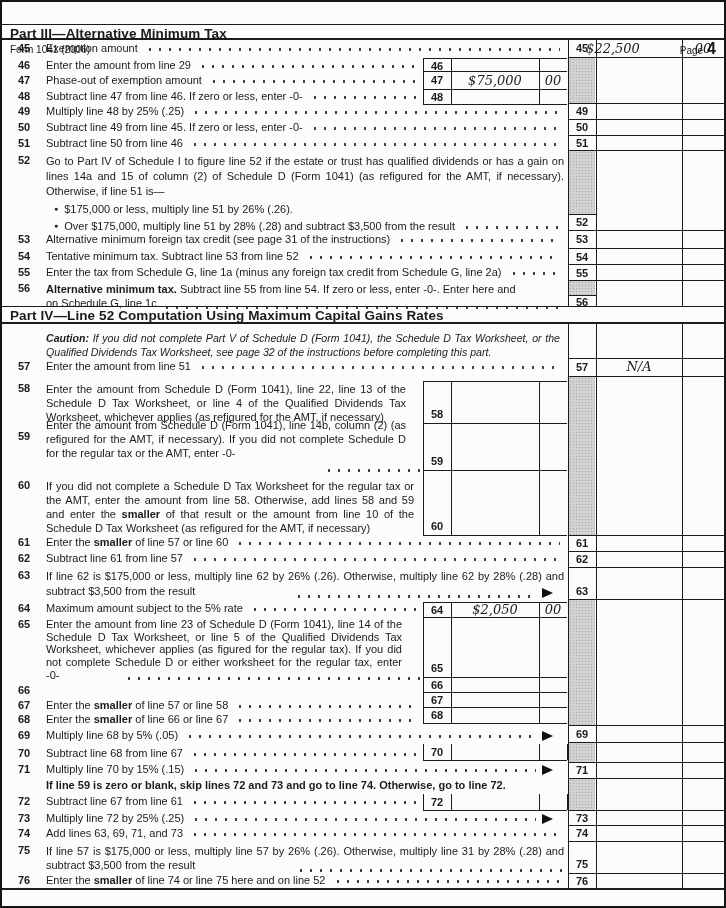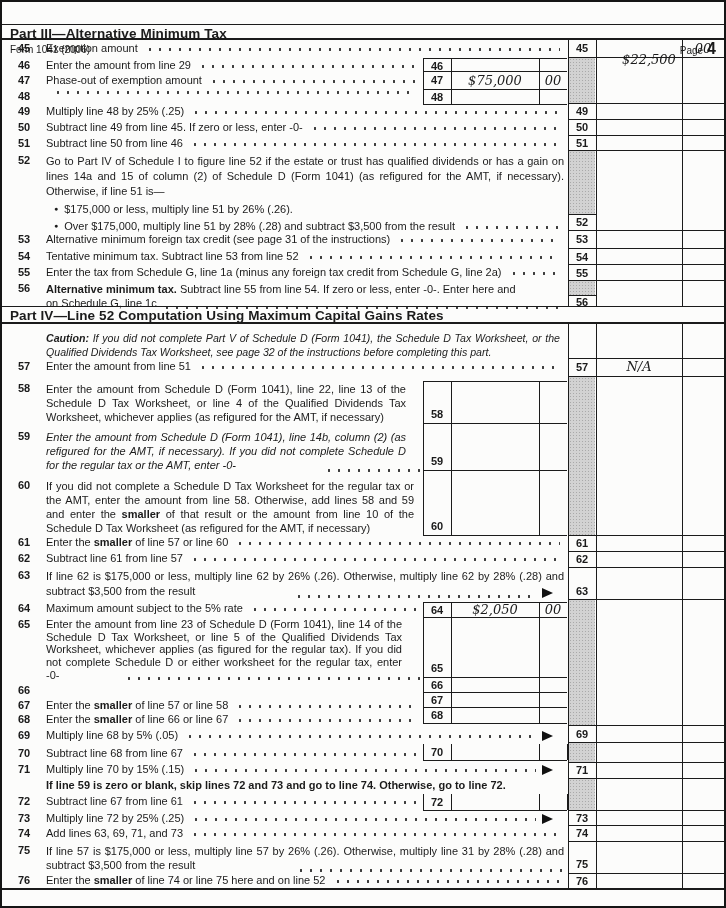--- a/index.html
+++ b/index.html
@@ -88,20 +88,21 @@
     </div>
   <div class="row w-m" style="top:57px">
       <span class="txt">Enter the amount from line 29</span>
       <div class="dots"></div>
     </div>
   <div class="row w-m" style="top:72px">
       <span class="txt">Phase-out of exemption amount</span>
       <div class="dots"></div>
     </div>
   <div class="row w-m" style="top:88px">
+      <span class="txt">Subtract line 47 from line 46. If zero or less, enter -0-</span>
       <div class="dots"></div>
     </div>
   <div class="row w-r" style="top:103px">
       <span class="txt">Multiply line 48 by 25% (.25)</span>
       <div class="dots"></div>
     </div>
   <div class="row w-r" style="top:119px">
       <span class="txt">Subtract line 49 from line 45. If zero or less, enter -0-</span>
       <div class="dots"></div>
     </div>
@@ -140,21 +141,21 @@
   <div class="hl hl2" style="left:0;top:320px;width:722px;"></div>
 
   <div class="caution" style="top:329px;"><b>Caution:</b><span> If you did not complete Part V of Schedule D (Form 1041), the Schedule D Tax Worksheet, or the Qualified Dividends Tax Worksheet, see page 32 of the instructions before completing this part.</span></div>
 
   <div class="row w-r" style="top:358px">
       <span class="txt">Enter the amount from line 51</span>
       <div class="dots"></div>
     </div>
 
   <div class="block" style="top:380px;width:360px;">Enter the amount from Schedule D (Form 1041), line 22, line 13 of the Schedule D Tax Worksheet, or line 4 of the Qualified Dividends Tax Worksheet, whichever applies (as refigured for the AMT, if necessary)</div>
-  <div class="block" style="top:428px;width:360px;font-style:italic;">Enter the amount from Schedule D (Form 1041), line 14b, column (2) (as refigured for the AMT, if necessary). If you did not complete Schedule D for the regular tax or the AMT, enter -0-</div>
+  <div class="block" style="top:416px;width:360px;">Enter the amount from Schedule D (Form 1041), line 14b, column (2) (as refigured for the AMT, if necessary). If you did not complete Schedule D for the regular tax or the AMT, enter -0-</div>
   <div class="dotsabs" style="left:322px;top:466px;width:96px;"></div>
   <div class="block" style="top:477px;width:368px;"><span>If you did not complete a Schedule D Tax Worksheet for the regular tax or the AMT, enter the amount from line 58. Otherwise, add lines 58 and 59 and enter the </span><b>smaller</b><span> of that result or the amount from line 10 of the Schedule D Tax Worksheet (as refigured for the AMT, if necessary)</span></div>
 
   <div class="row w-r" style="top:534px">
       <span class="txt"><span>Enter the </span><b>smaller</b><span> of line 57 or line 60</span></span>
       <div class="dots"></div>
     </div>
   <div class="row w-r" style="top:550px">
       <span class="txt">Subtract line 61 from line 57</span>
       <div class="dots"></div>
@@ -243,21 +244,21 @@
   <div class="shade" style="top:279px;height:14px;"></div>
   <span class="cnum" style="left:566px;top:40px;">45</span>
   <span class="cnum" style="left:566px;top:103px;">49</span>
   <span class="cnum" style="left:566px;top:119px;">50</span>
   <span class="cnum" style="left:566px;top:135px;">51</span>
   <span class="cnum" style="left:566px;top:214px;">52</span>
   <span class="cnum" style="left:566px;top:231px;">53</span>
   <span class="cnum" style="left:566px;top:249px;">54</span>
   <span class="cnum" style="left:566px;top:265px;">55</span>
   <span class="cnum" style="left:566px;top:294px;">56</span>
-  <div class="val" style="left:604px;top:39px;width:86px;margin-top:11px;">$22,500</div>
+  <div class="val" style="left:568px;top:39px;width:86px;">$22,500</div>
   <div class="val" style="left:680px;top:39px;width:42px;">00</div>
 
   <div class="vl" style="left:566px;top:322px;height:564px;"></div>
   <div class="vl" style="left:594px;top:322px;height:564px;"></div>
   <div class="vl" style="left:680px;top:322px;height:564px;"></div>
   <div class="hl" style="left:566px;top:356px;width:156px;"></div>
   <div class="hl" style="left:566px;top:374px;width:156px;"></div>
   <div class="hl" style="left:566px;top:533px;width:156px;"></div>
   <div class="hl" style="left:566px;top:549px;width:156px;"></div>
   <div class="hl" style="left:566px;top:565px;width:156px;"></div>

